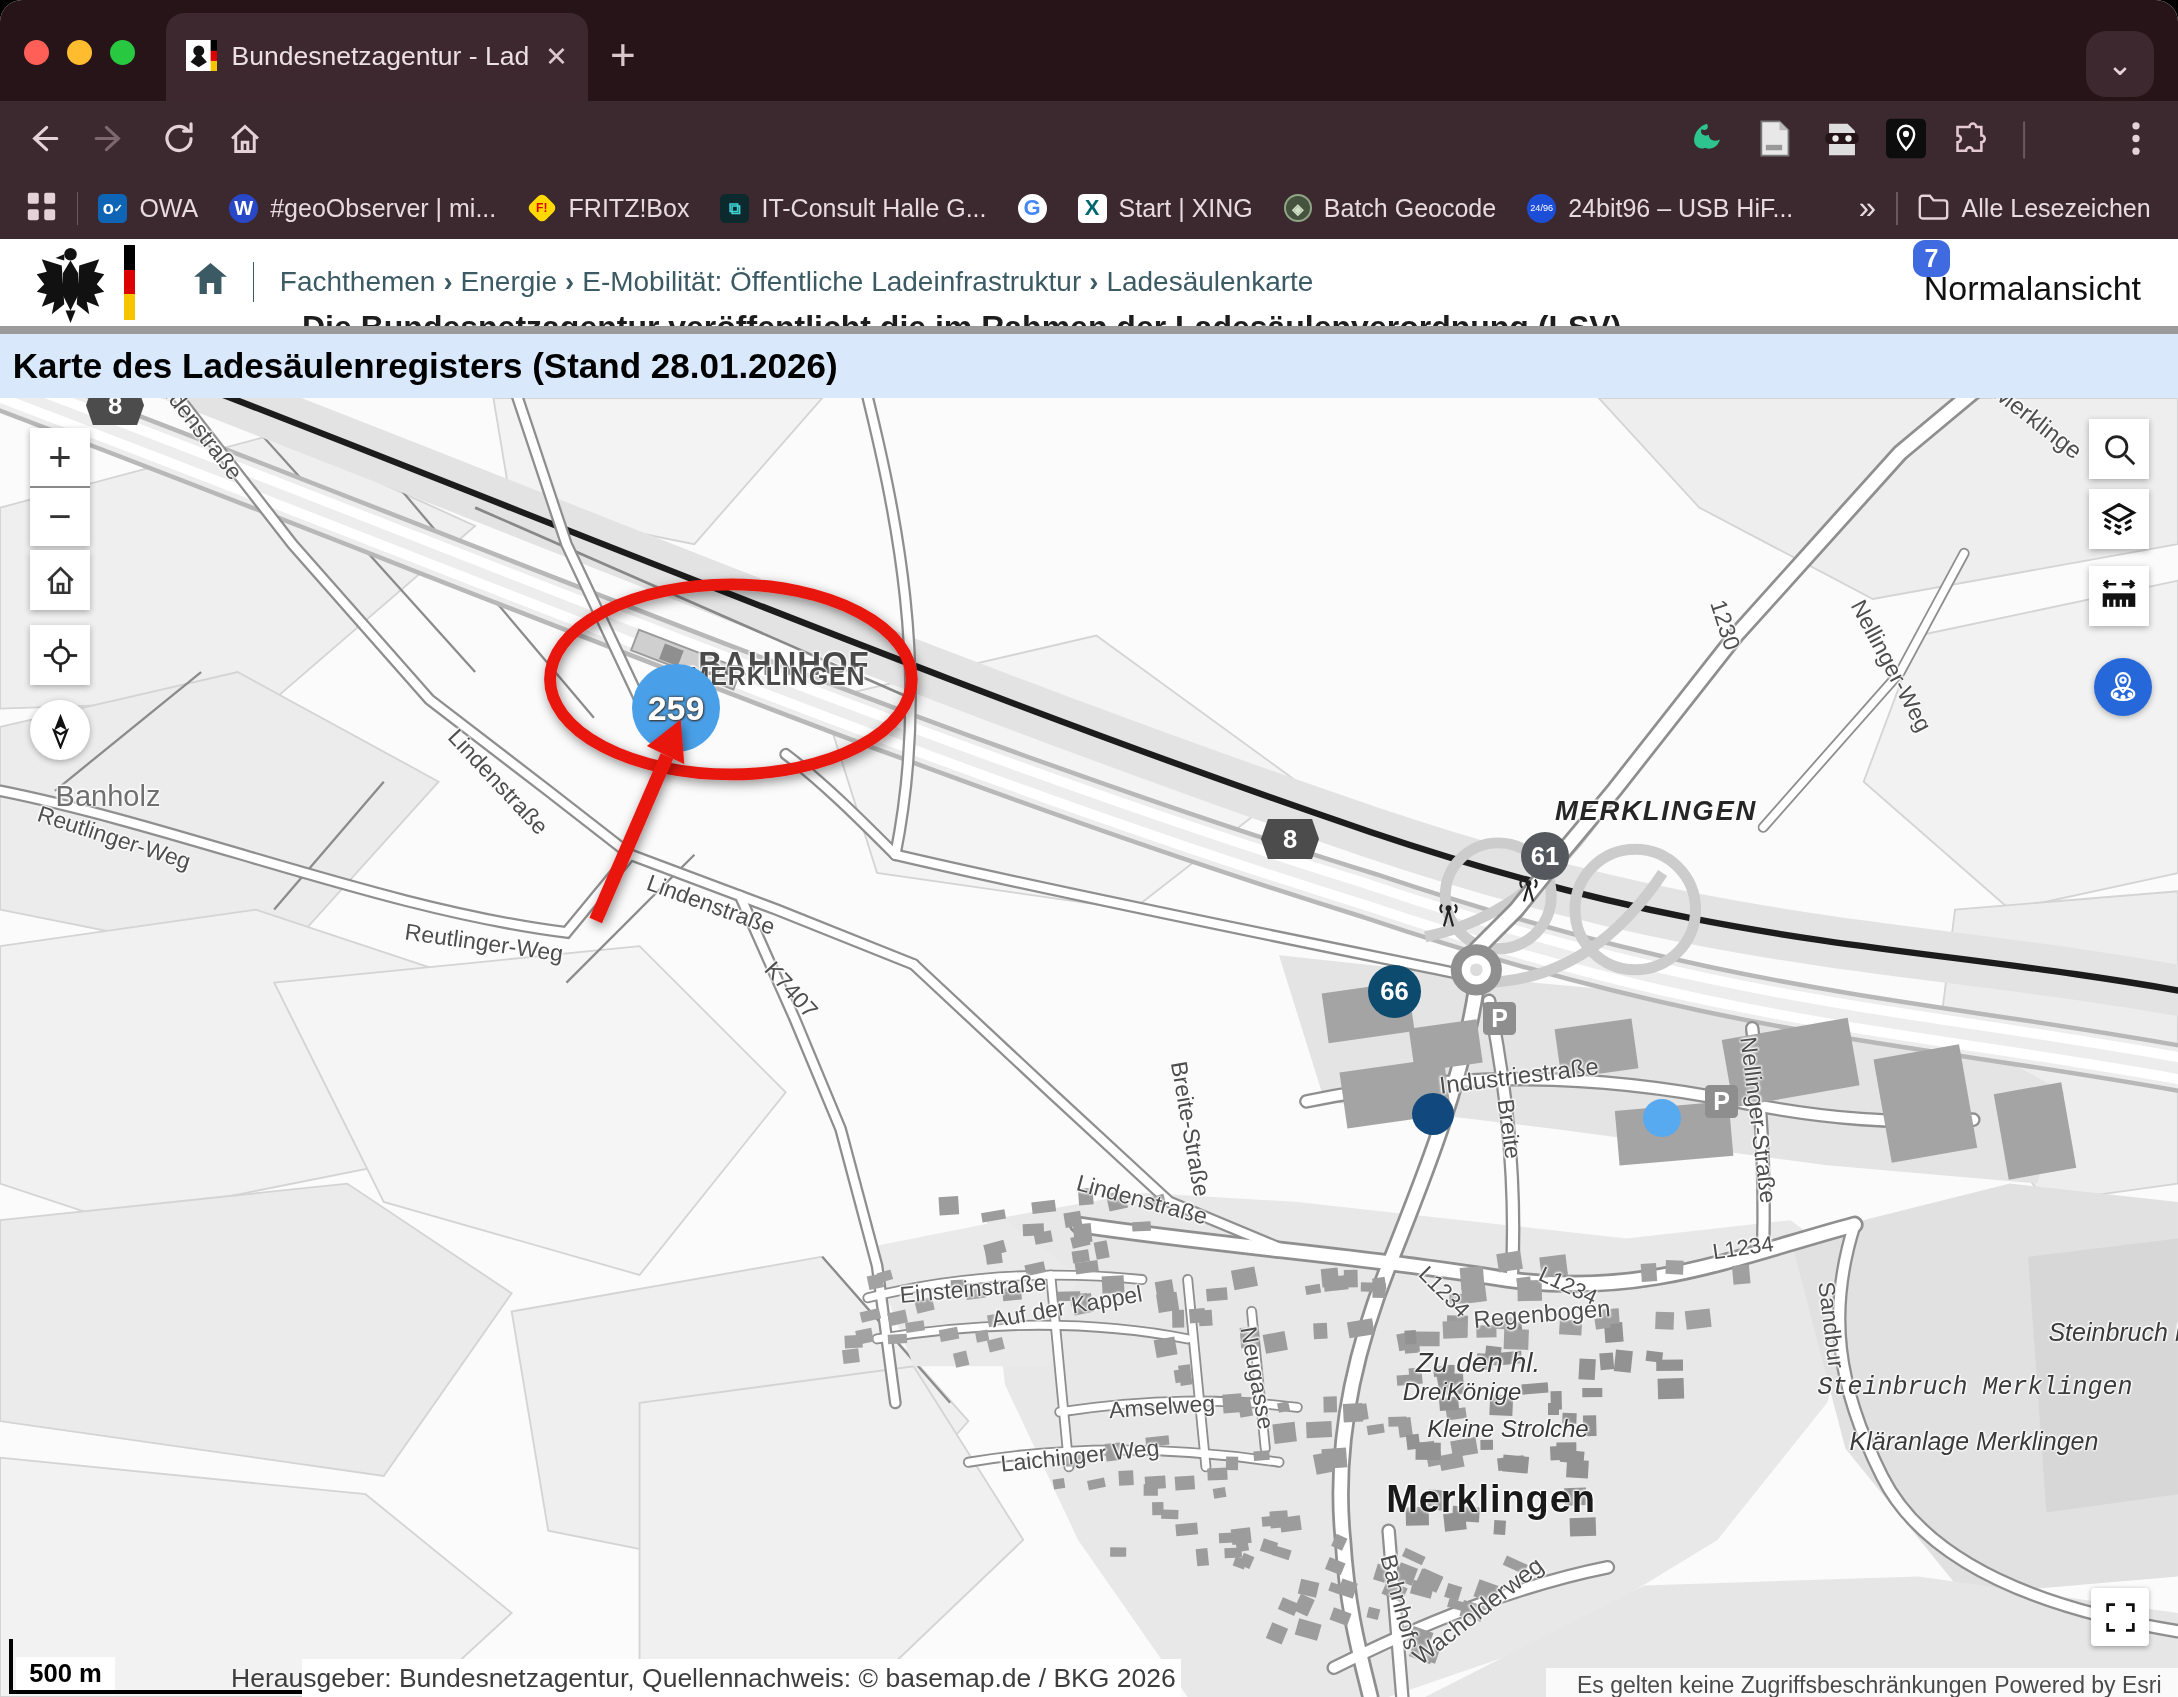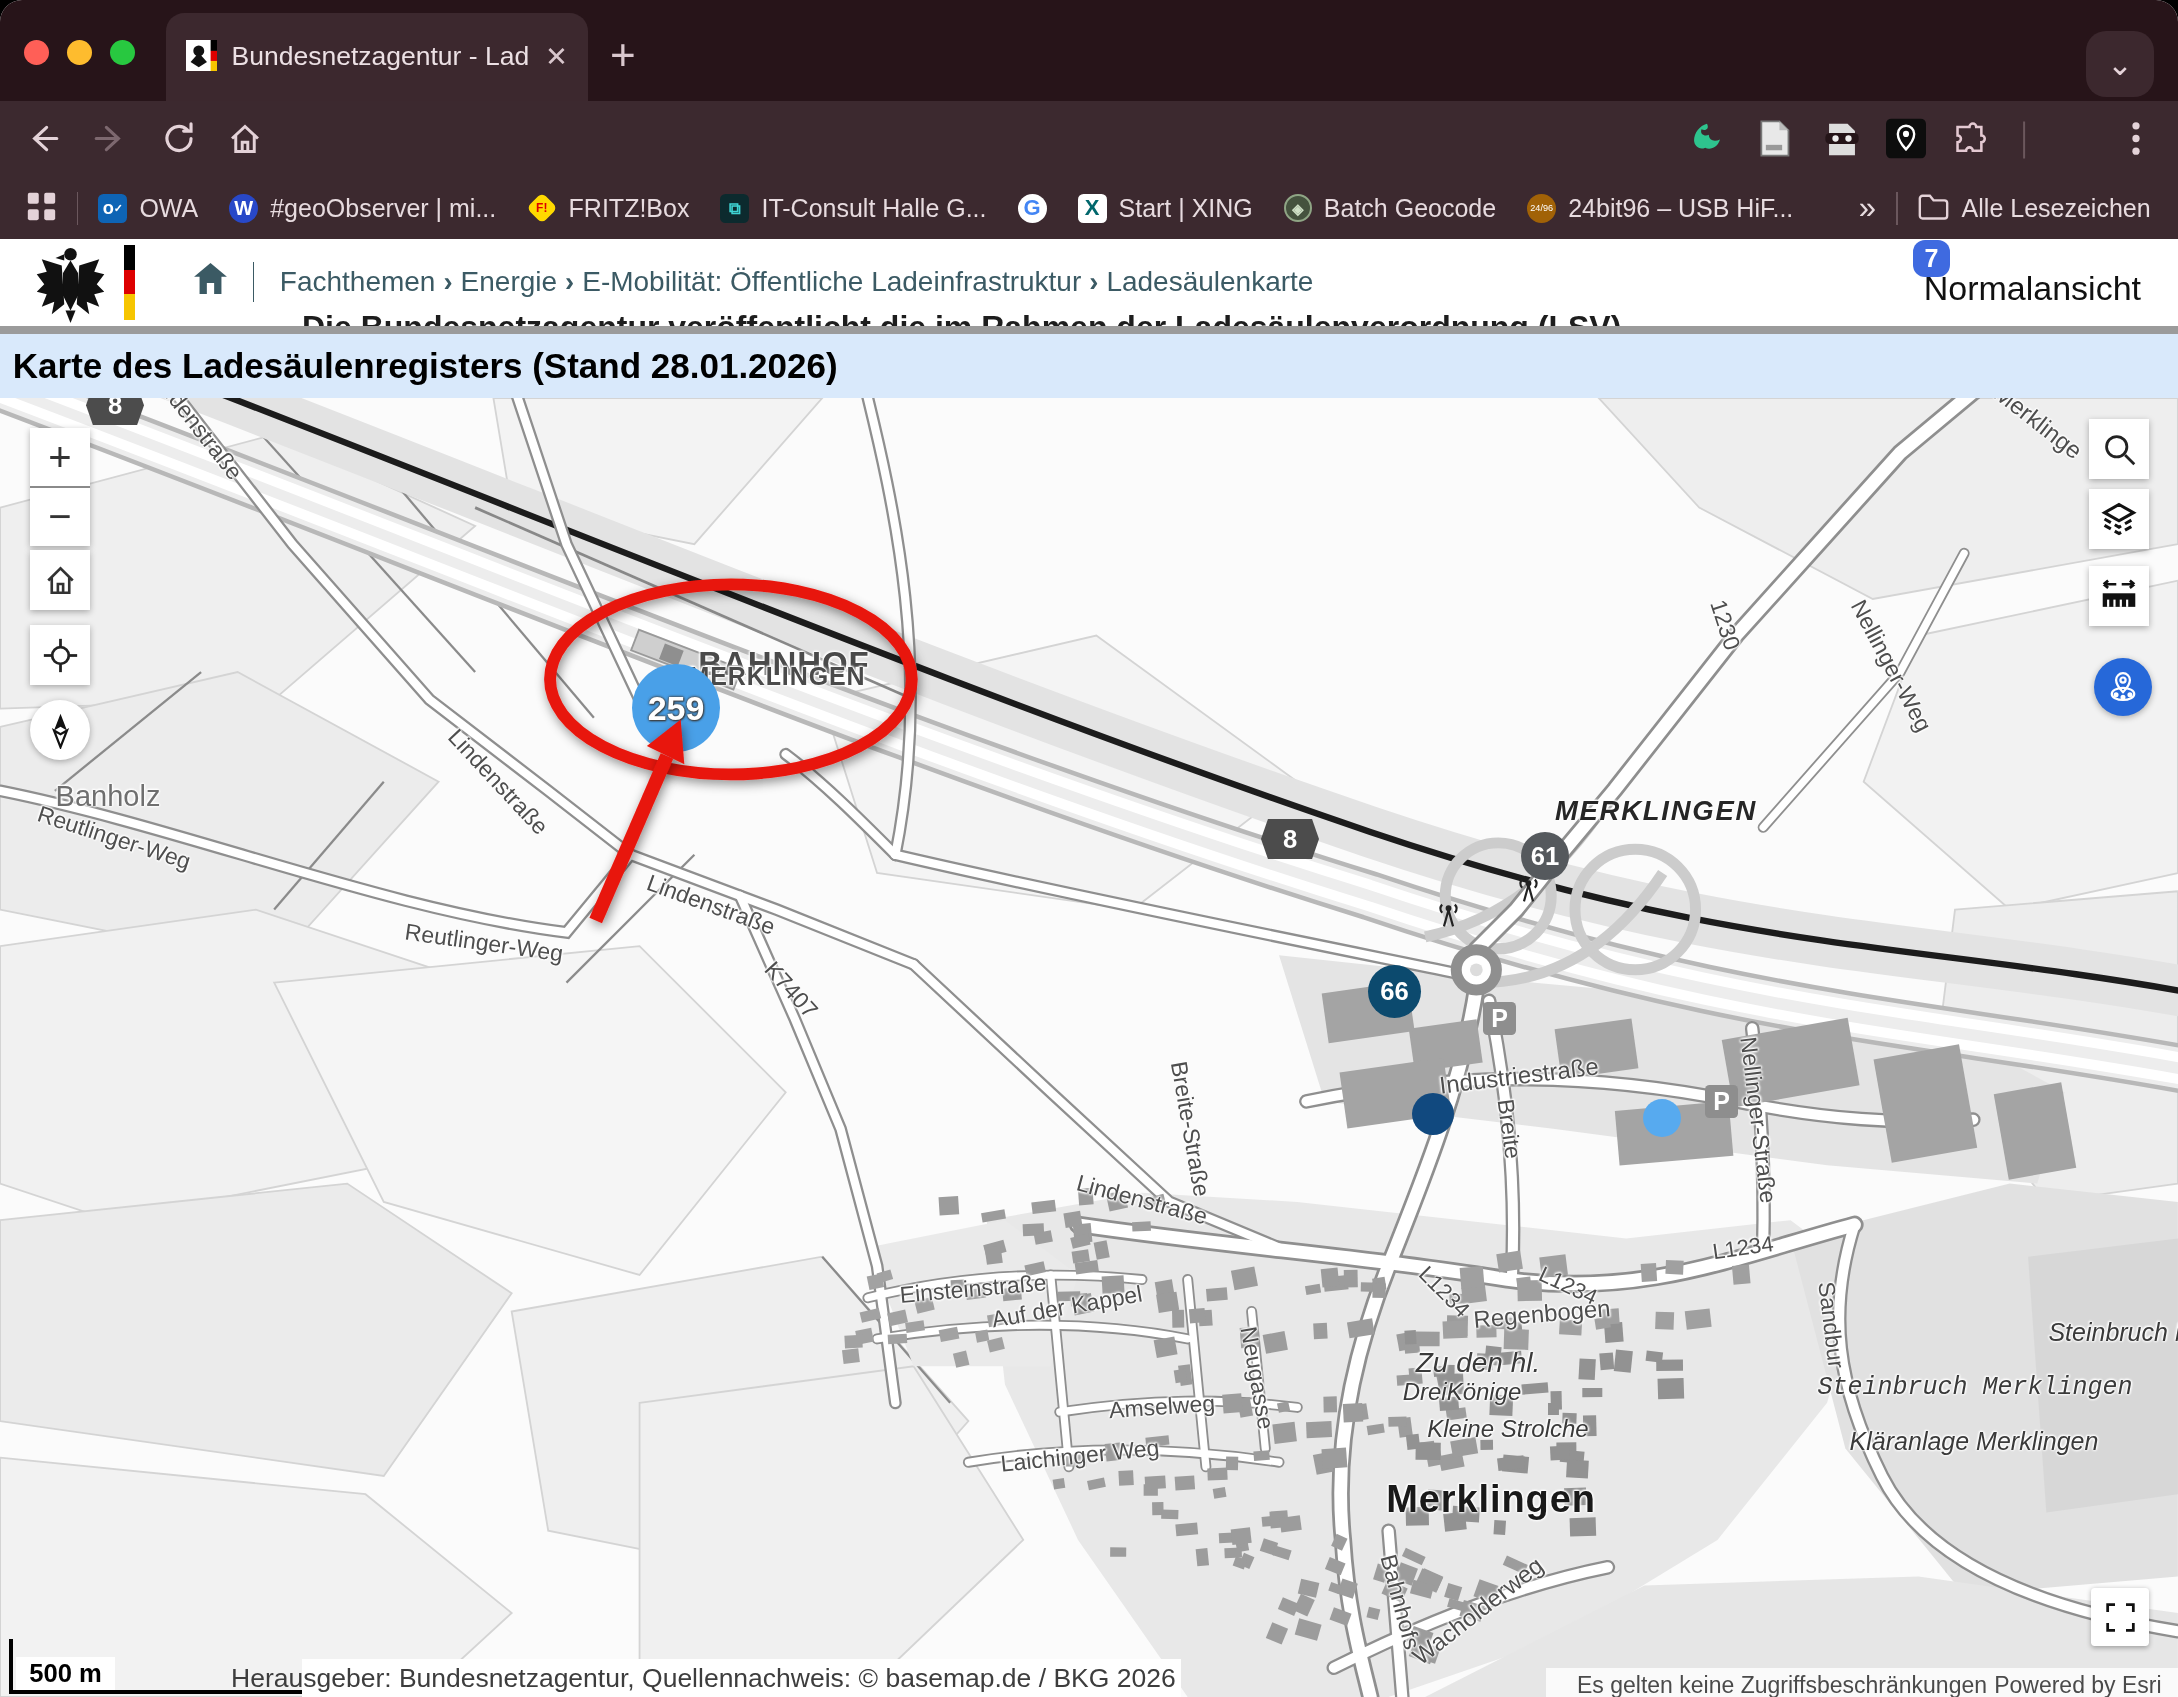--- a/index.html
+++ b/index.html
@@ -227,21 +227,21 @@
         </div>
         <div class="bm">
           <span class="fav" style="background:#fff;color:#01676c;font-size:22px">X</span>
           <span>Start | XING</span>
         </div>
         <div class="bm">
           <span class="fav" style="background:#45523e;color:#cfe0c6;border-radius:50%;border:2.7px solid #8fa585;width:24px;height:24px;font-size:14.6px">◈</span>
           <span>Batch Geocode</span>
         </div>
         <div class="bm">
-          <span class="fav" style="background:#a16207;color:#fff;border-radius:50%;font-size:9.1px;font-weight:normal">24/96</span>
+          <span class="fav" style="background:#1d4ed8;color:#fff;border-radius:50%;font-size:9.1px;font-weight:normal">24/96</span>
           <span>24bit96 – USB HiF...</span>
         </div>
       </div>
     <div style="margin-left:auto;display:flex;align-items:center;margin-right:27.4px">
       <span style="color:#e7dbdf;font-size:31px">»</span>
       <span class="vdiv"></span>
       <span style="margin-right:12.8px">
         <svg width="31" height="27.4" viewBox="0 0 34 30" fill="none" stroke="#e4d2d8" stroke-width="2.6">
             <path d="M2 6 a3 3 0 0 1 3-3 h8 l4 5 h12 a3 3 0 0 1 3 3 v14 a3 3 0 0 1 -3 3 H5 a3 3 0 0 1 -3-3 Z"></path>
           </svg></span>

